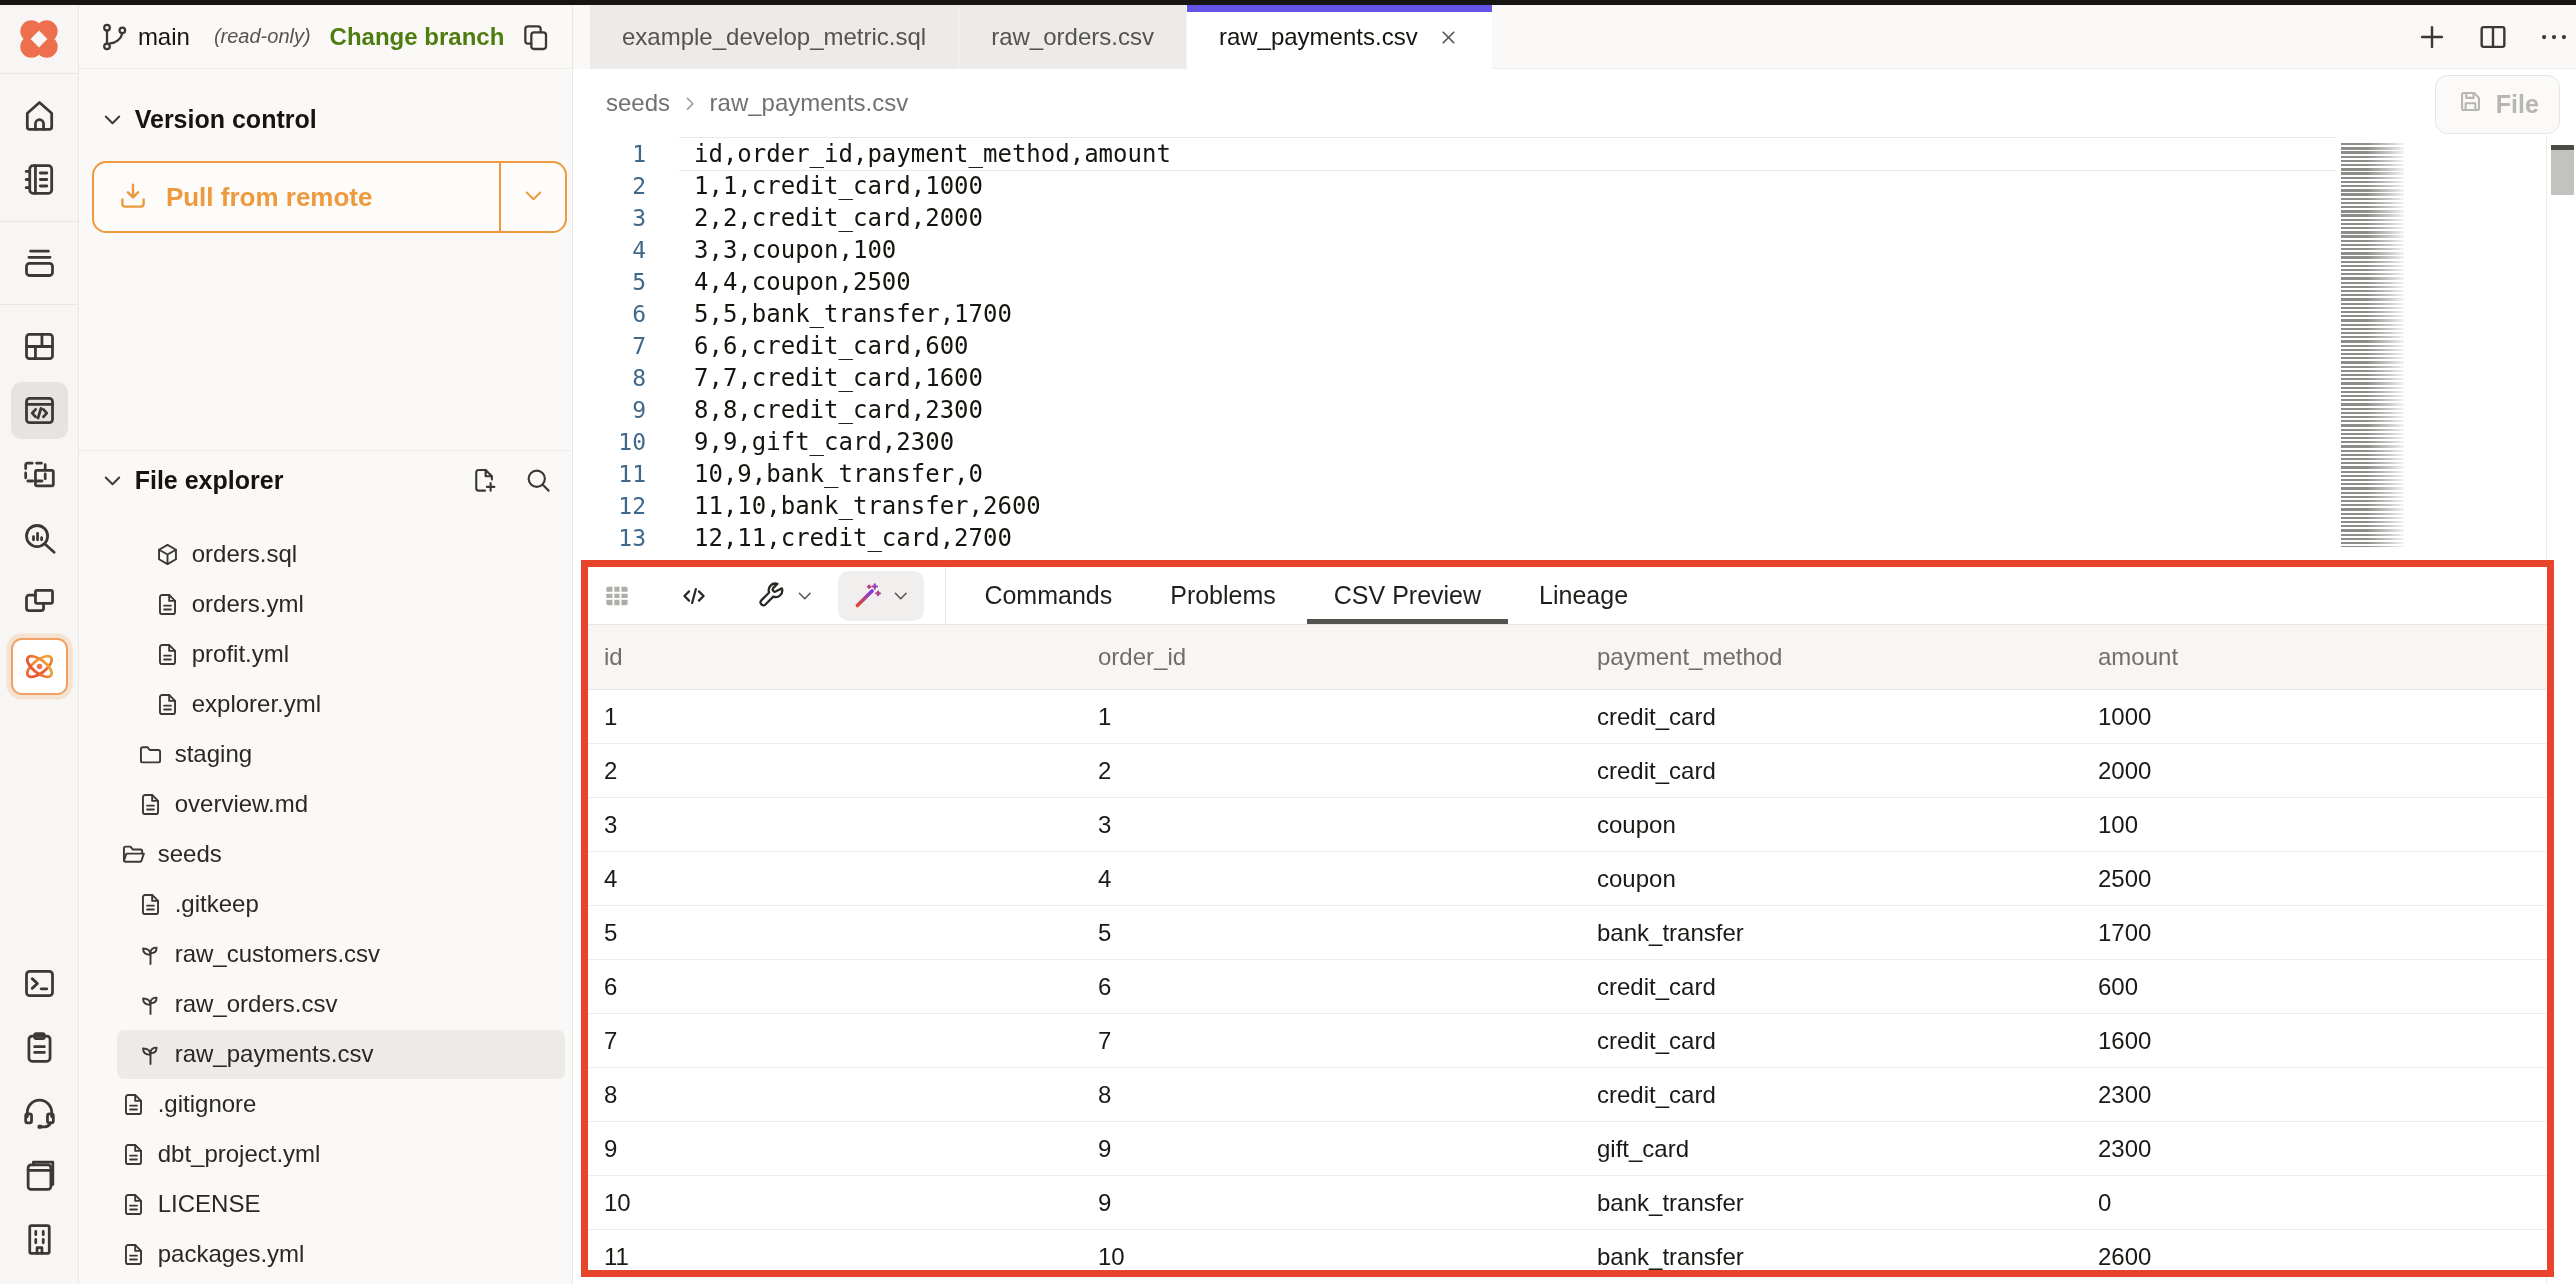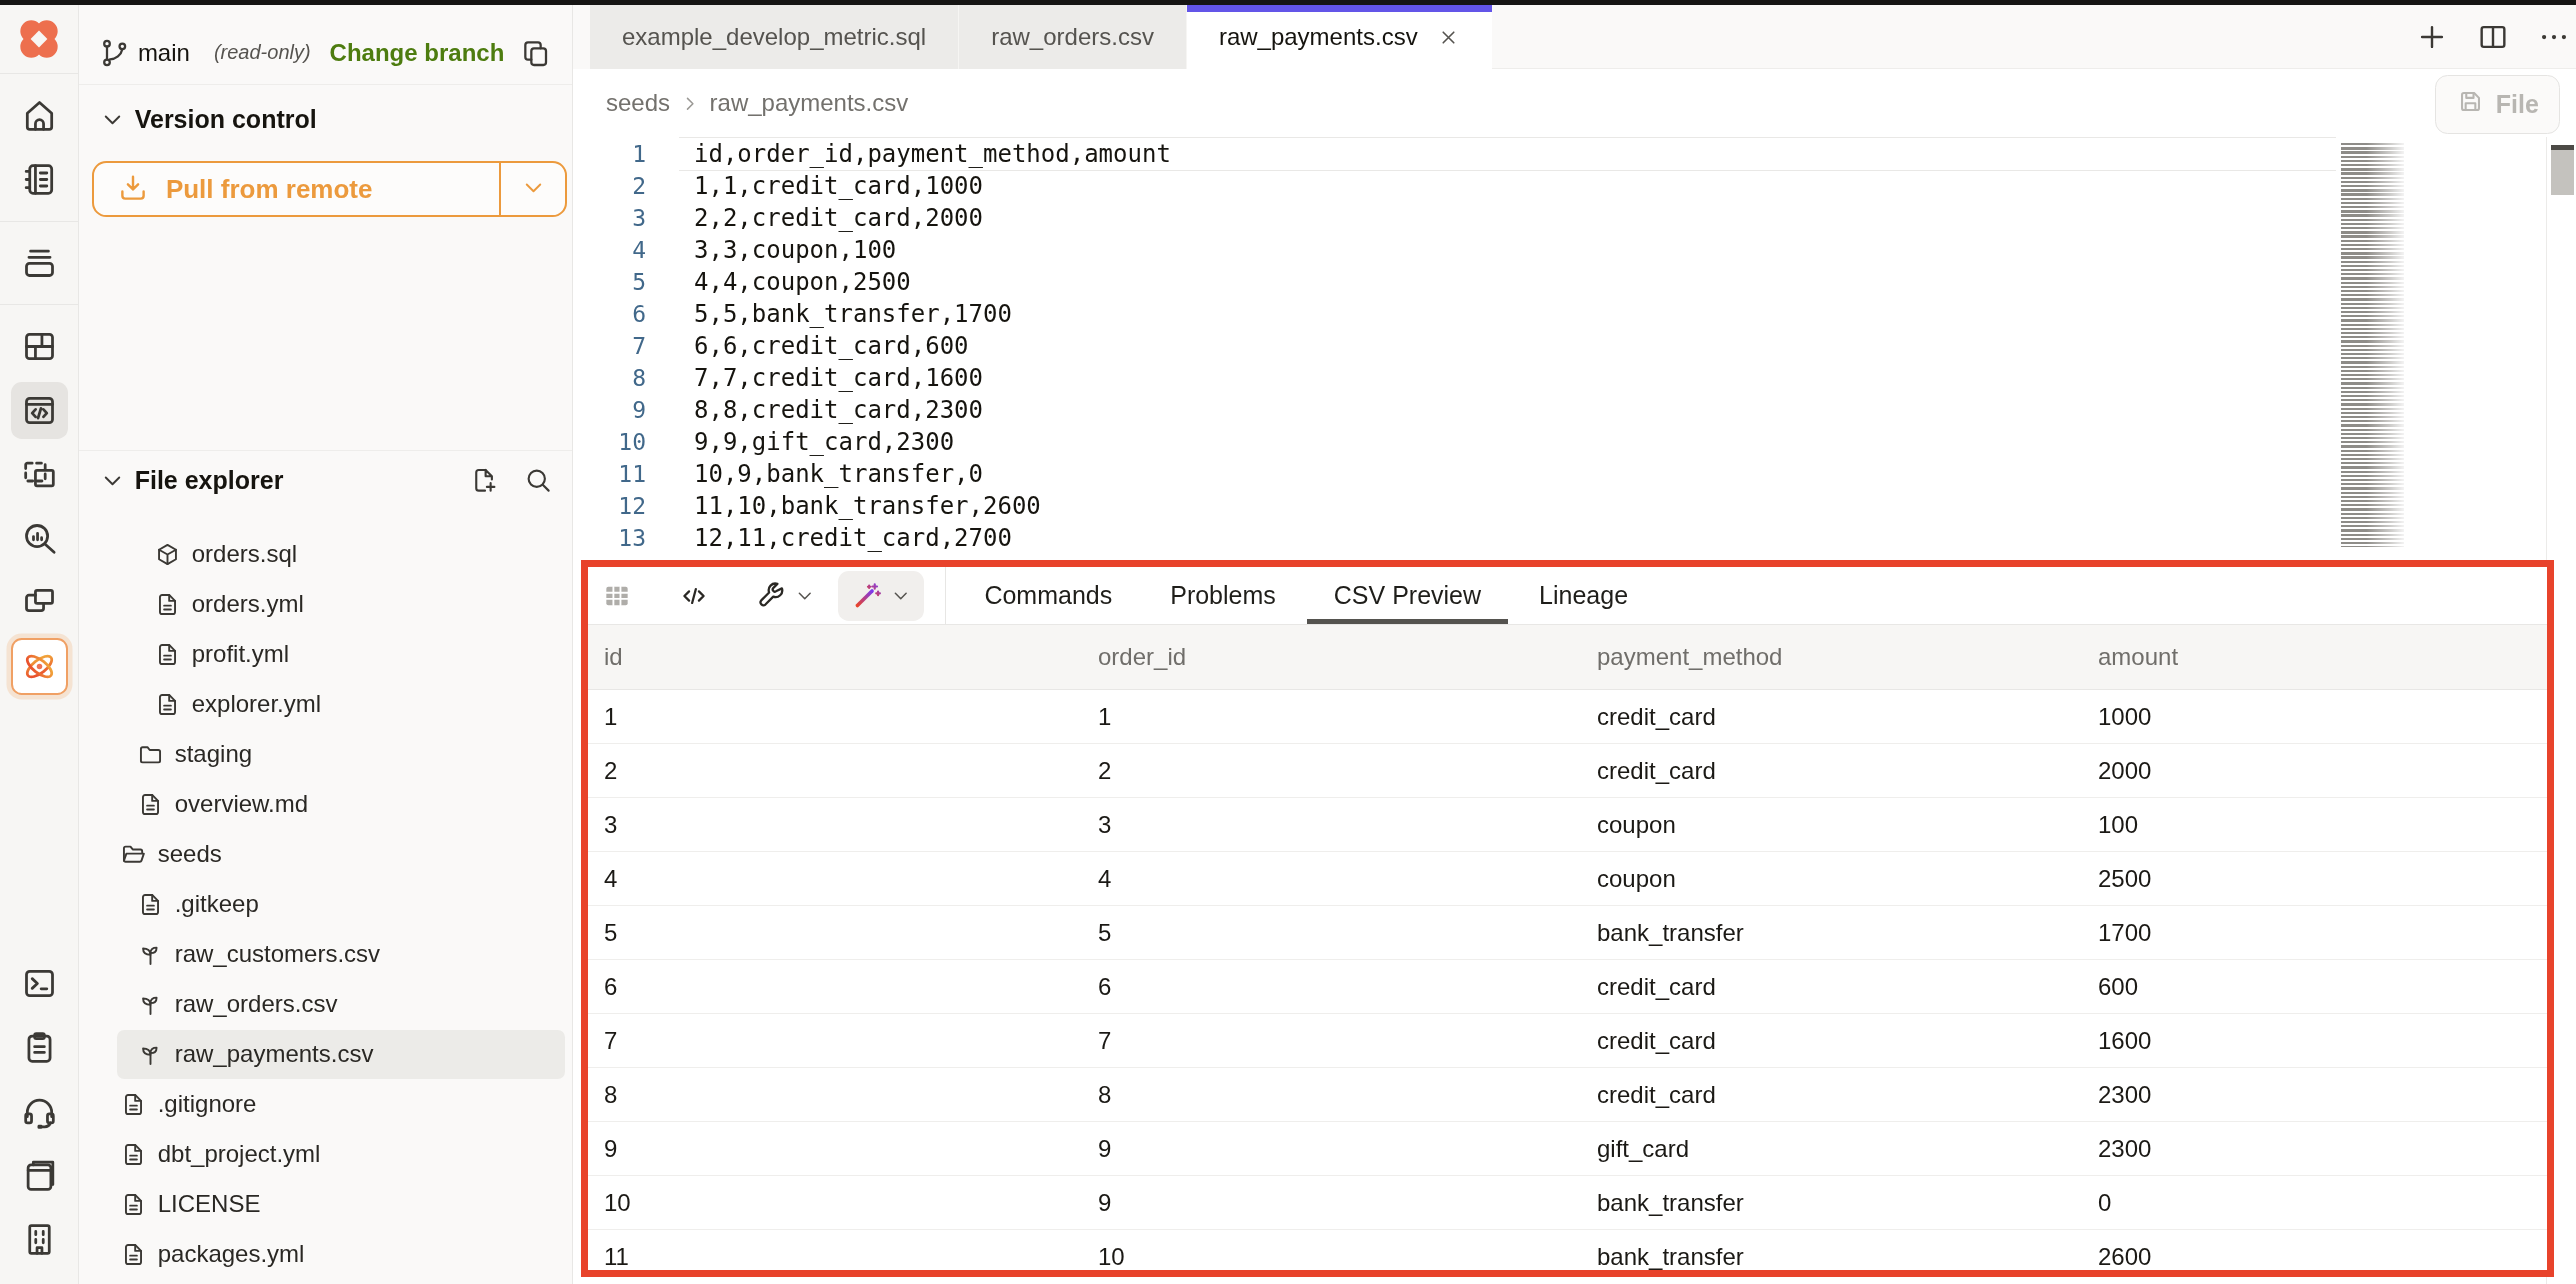--- a/index.html
+++ b/index.html
@@ -18,35 +18,35 @@
     border-radius:10.7px; margin:3.6px 0; color:#3B3935; }
   .ab-item svg { width:39px; height:39px; }
   .ab-item.active { background:#E6E4E1; }
   .ab-item.copilot { border:2.7px solid #F0A064; background:#fff; box-shadow:0 0 0 4.5px rgba(240,160,90,.22); }
   .ab-spacer { flex:1; }
   .ab-bottom { display:flex; flex-direction:column; align-items:center; padding-bottom:12.5px; }
 
   
   .sidebar { position:absolute; left:79px; top:5.4px; width:494px; height:1279px;
     background:#FAF9F8; border-right:1.8px solid #E8E7E5; z-index:4; }
-  .branchbar { position:absolute; left:0; top:16px; width:100%; height:64px; border-bottom:1.8px solid #EEEDEB;
+  .branchbar { position:absolute; left:0; top:0; width:100%; height:64px; border-bottom:1.8px solid #EEEDEB;
     display:flex; align-items:center; padding:0 19.7px; }
   .branchbar .bicon { width:32px; height:32px; color:#3B3935; flex:0 0 auto; }
   .branchbar .bicon svg { width:32px; height:32px; }
   .branch-name { font-size:24px; color:#16140F; margin-left:7.2px; }
   .branch-mode { font-size:20px; font-style:italic; color:#55534F; margin-left:24px; }
   .change-branch { font-size:24px; color:#4d7c0f; font-weight:700; margin-left:auto; cursor:pointer; }
   .copy-ic { width:32px; height:32px; color:#3B3935; margin-left:16px; }
   .copy-ic svg{ width:32px; height:32px; }
 
   .sec-header { display:flex; align-items:center; font-size:25px; font-weight:700; color:#16140F; }
   .sec-header .chev { width:27px; height:27px; color:#3B3935; margin-right:9px; }
   .sec-header .chev svg { width:27px; height:27px; }
   .vc-header { position:absolute; left:19.7px; top:100px; }
-  .pull-btn { position:absolute; left:13.4px; top:156px; width:475px; height:56px;
+  .pull-btn { position:absolute; left:13.4px; top:156px; width:475px; height:72px;
     border:2.7px solid #EC9A3D; border-radius:14.3px; background:#FDFCFB; display:flex; align-items:stretch; color:#EC9A3D; }
   .pull-main { flex:1; display:flex; align-items:center; padding-left:21.5px; cursor:pointer; }
   .pull-main svg { width:34px; height:34px; }
   .pull-label { font-size:26px; font-weight:700; margin-left:16px; }
   .pull-split { width:0; border-left:2.7px solid #EC9A3D; }
   .pull-caret { width:64px; display:flex; align-items:center; justify-content:center; cursor:pointer; }
   .pull-caret svg { width:27px; height:27px; }
 
   .fe-sep { position:absolute; left:0; top:445px; width:100%; border-top:1.8px solid #EEEDEB; }
   .fe-header { position:absolute; left:19.7px; top:460px; width:454px; display:flex; align-items:center; }

